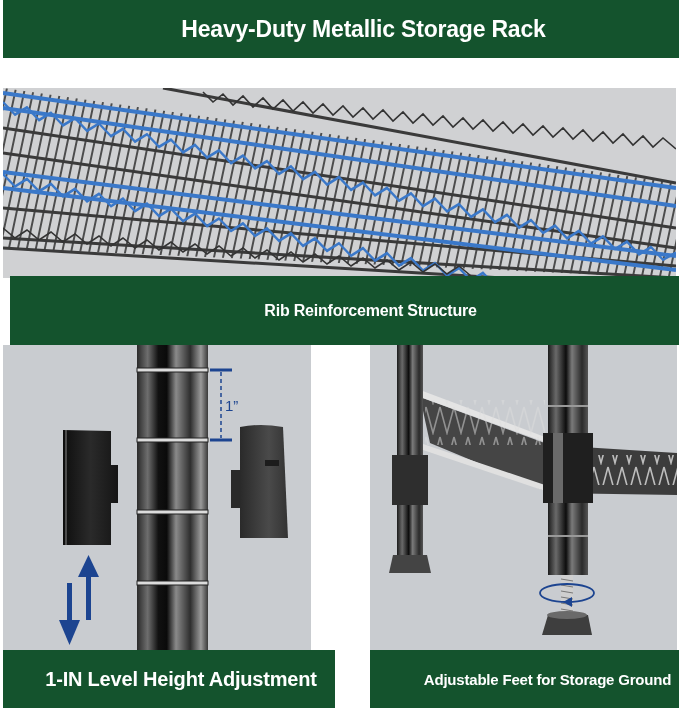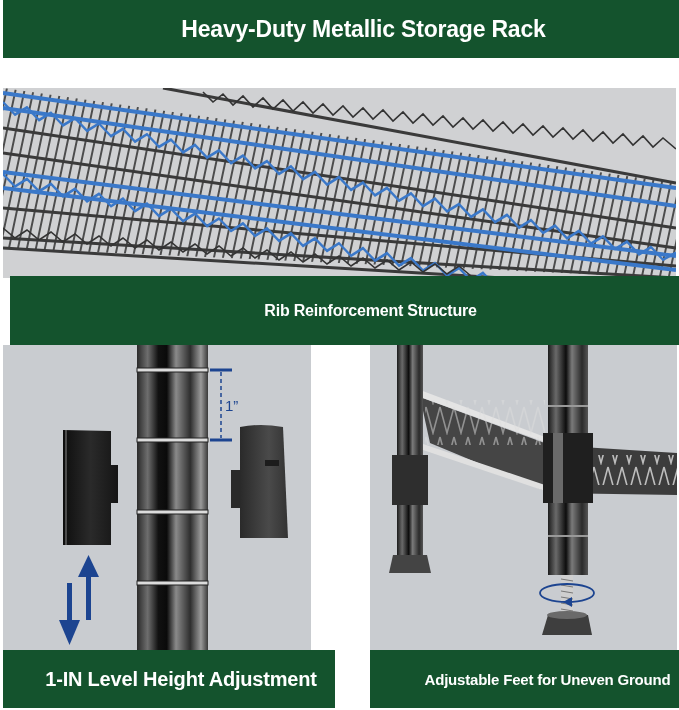--- a/index.html
+++ b/index.html
@@ -174,14 +174,14 @@
       <ellipse cx="197" cy="248" rx="27" ry="9" fill="none" stroke="#1c4490" stroke-width="1.8"></ellipse>
       <polygon points="193,257 202,252 202,262" fill="#1c4490"></polygon>
     </g>
   </svg>
 </div>
 
 <div class="band" style="left:3px; top:650px; width:308px; height:58px; font-size:20px;">
   <span>1-IN Level Height Adjustment</span>
 </div>
 <div class="band" style="left:370px; top:650px; width:307px; height:58px; font-size:15px;">
-  <span>Adjustable Feet for Uneven Ground</span>
+  <span>Adjustable Feet for Storage Ground</span>
 </div>
 
 </body></html>

